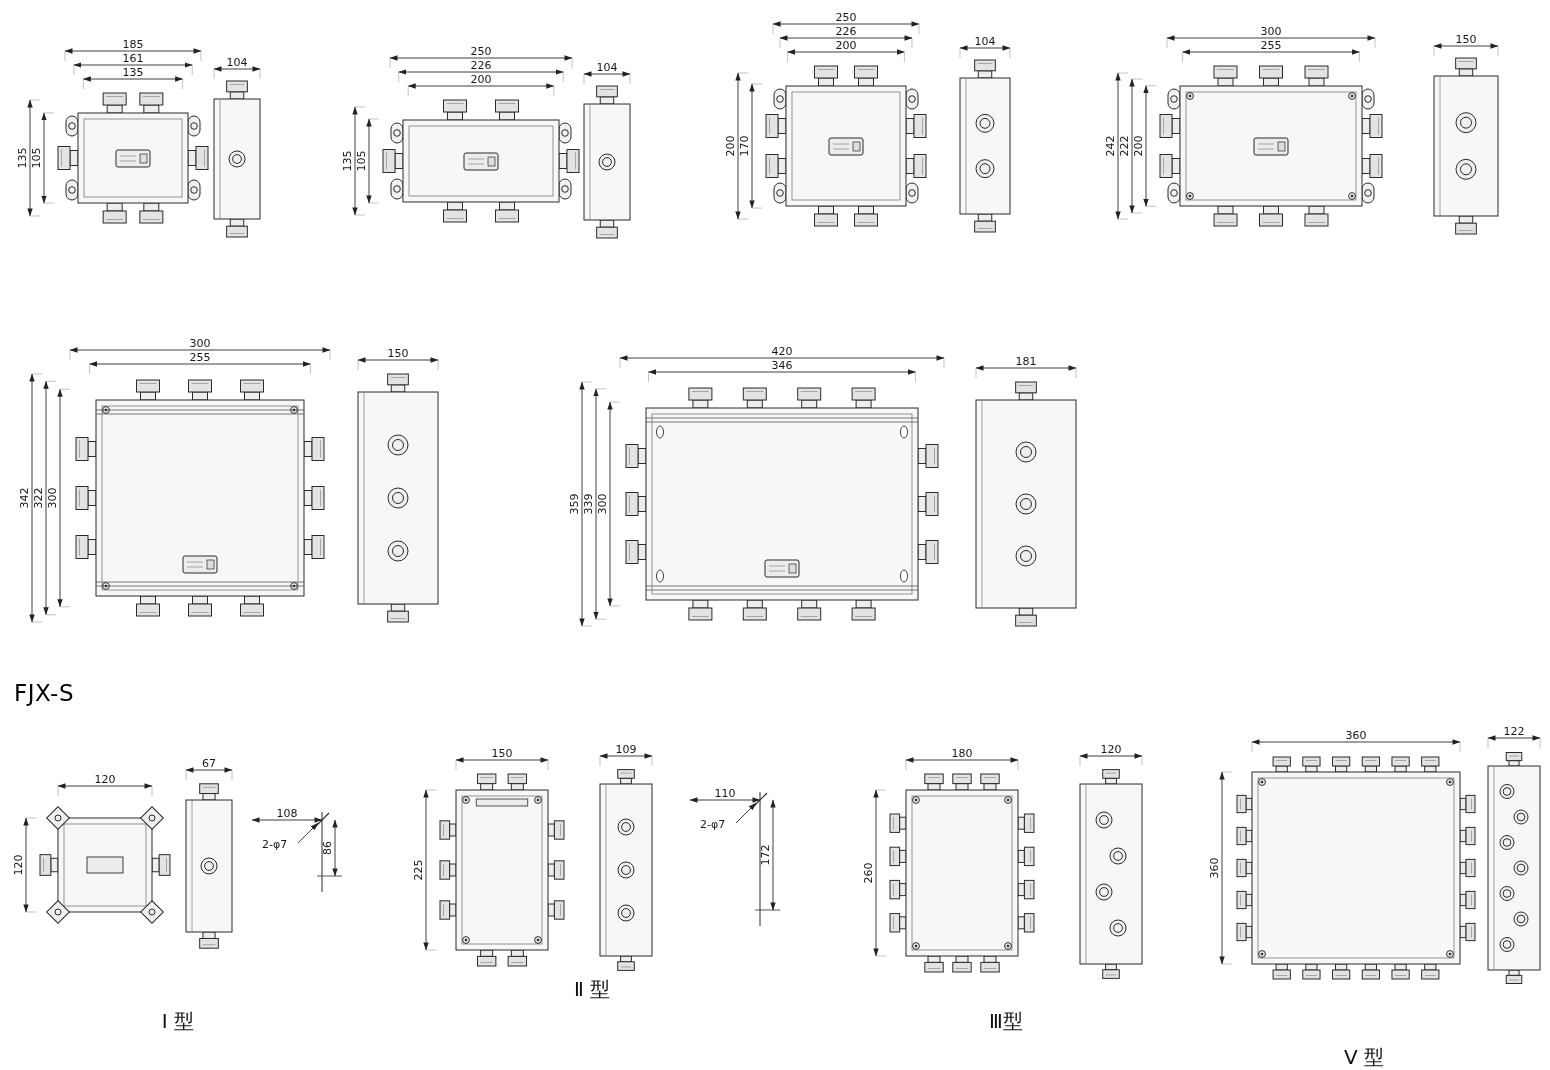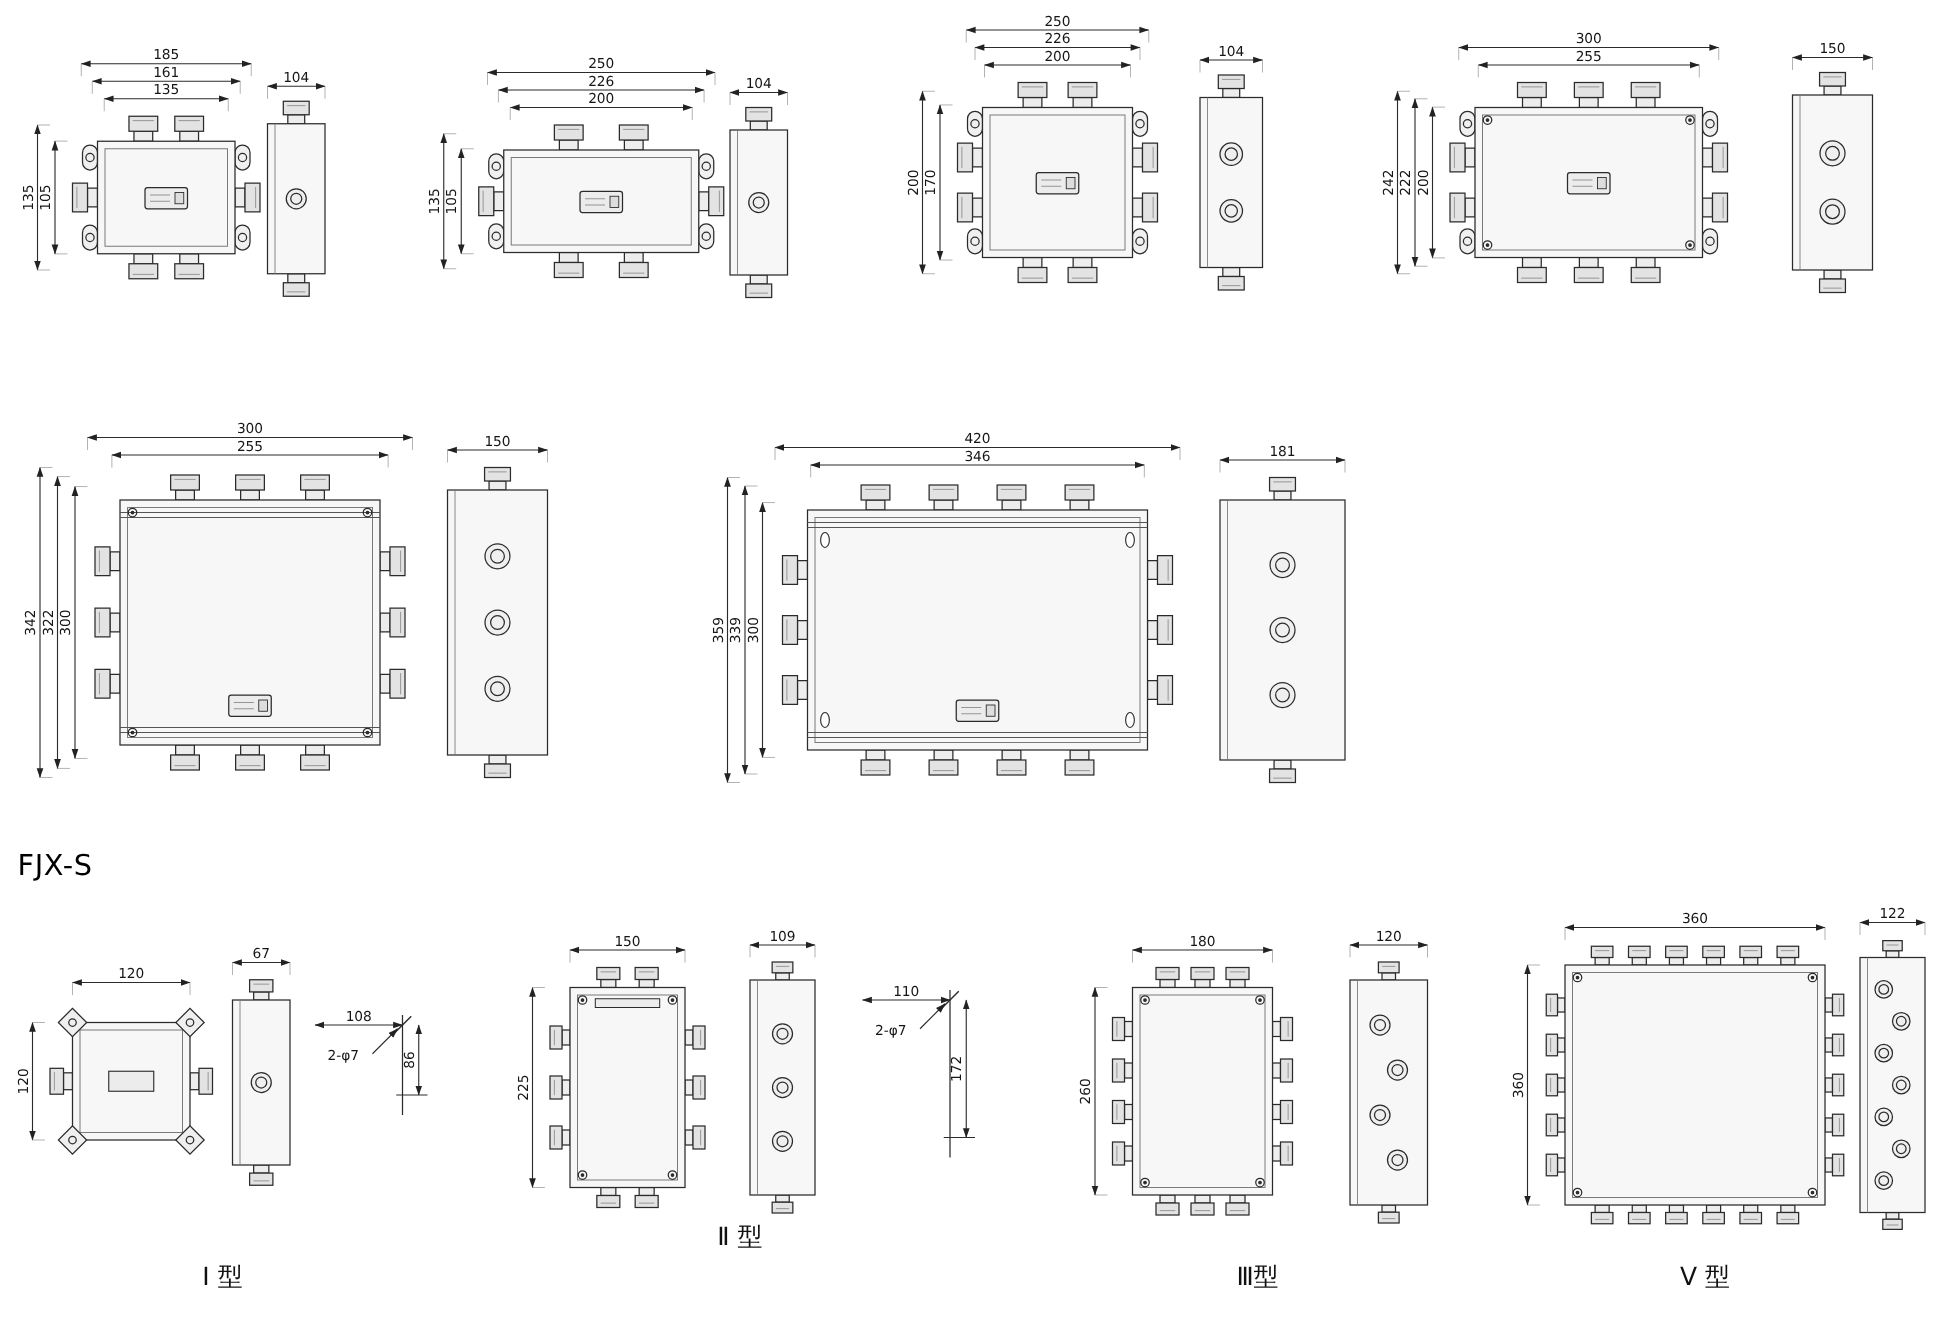--- a/index.html
+++ b/index.html
@@ -879,14 +879,14 @@
           </g>
         </g>
       </g>
   </svg>
 
   <div class="series-label">FJX-S</div>
 
   <div class="type-label" style="left:178px;top:1008px">Ⅰ 型</div>
   <div class="type-label" style="left:592px;top:976px">Ⅱ 型</div>
   <div class="type-label" style="left:1006px;top:1008px">Ⅲ型</div>
-  <div class="type-label" style="left:1364px;top:1008px">Ⅴ 型</div>
+  <div class="type-label" style="left:1364px;top:1044px">Ⅴ 型</div>
 </div>
 
 </body></html>

